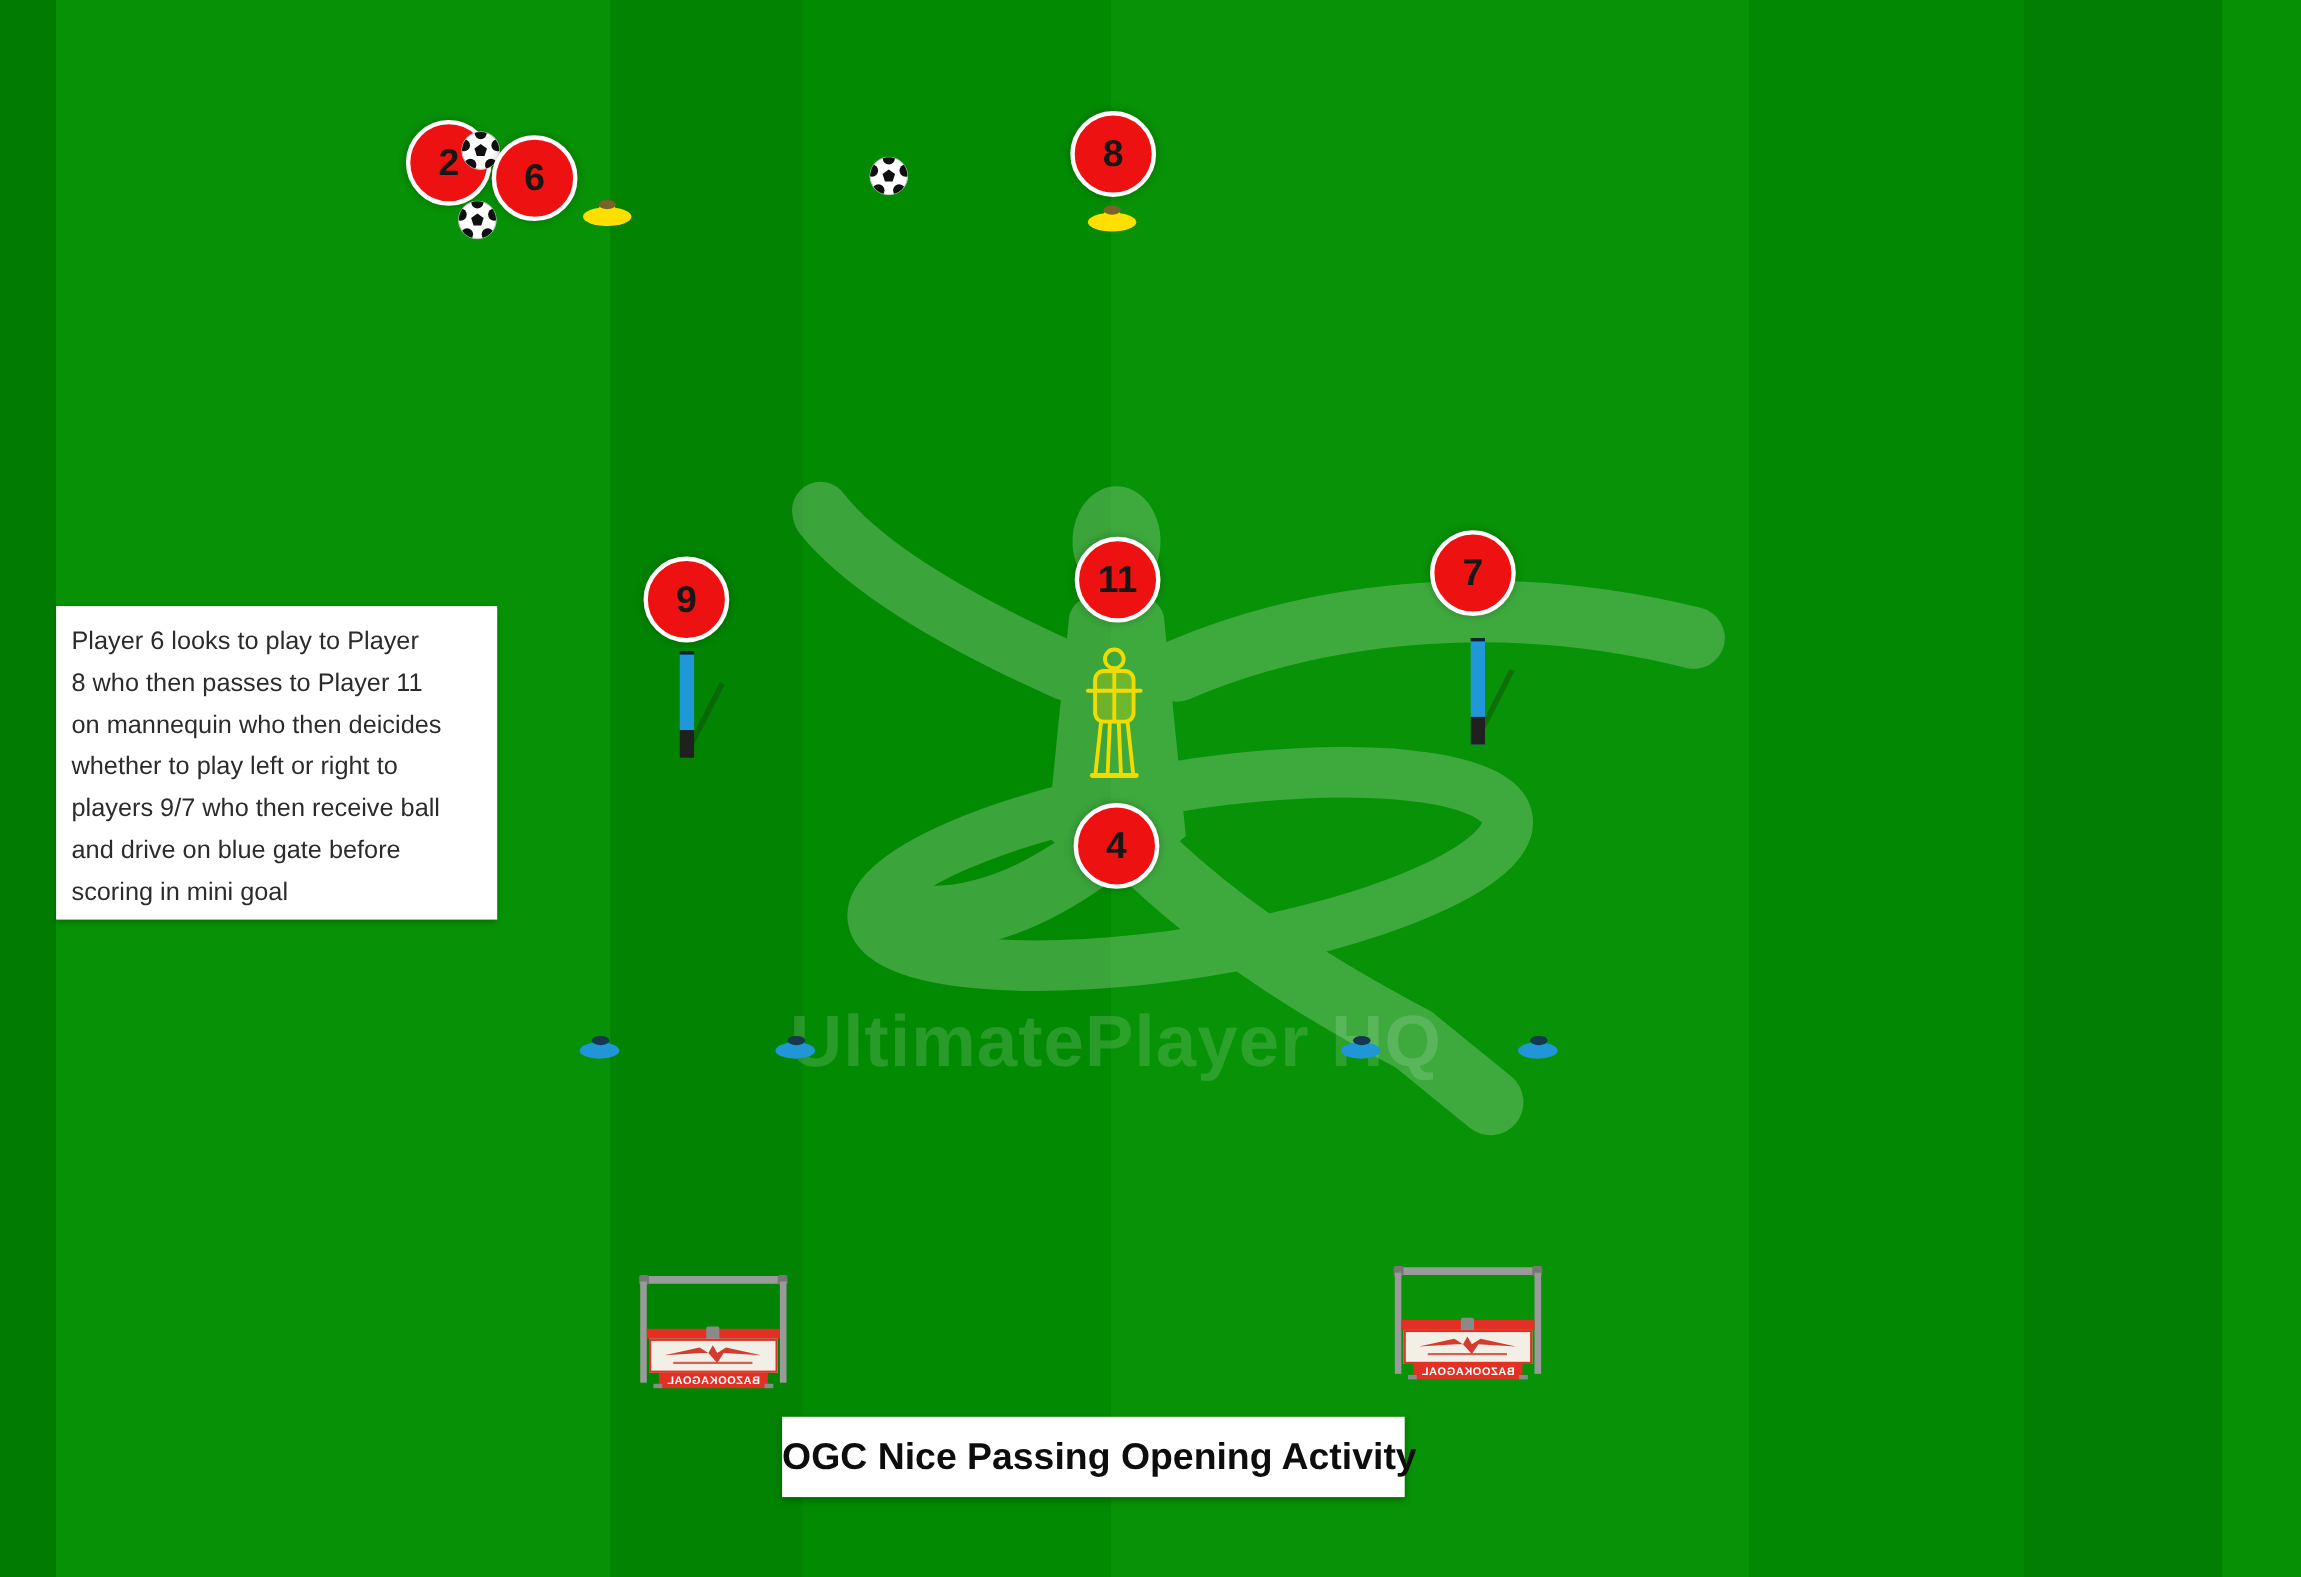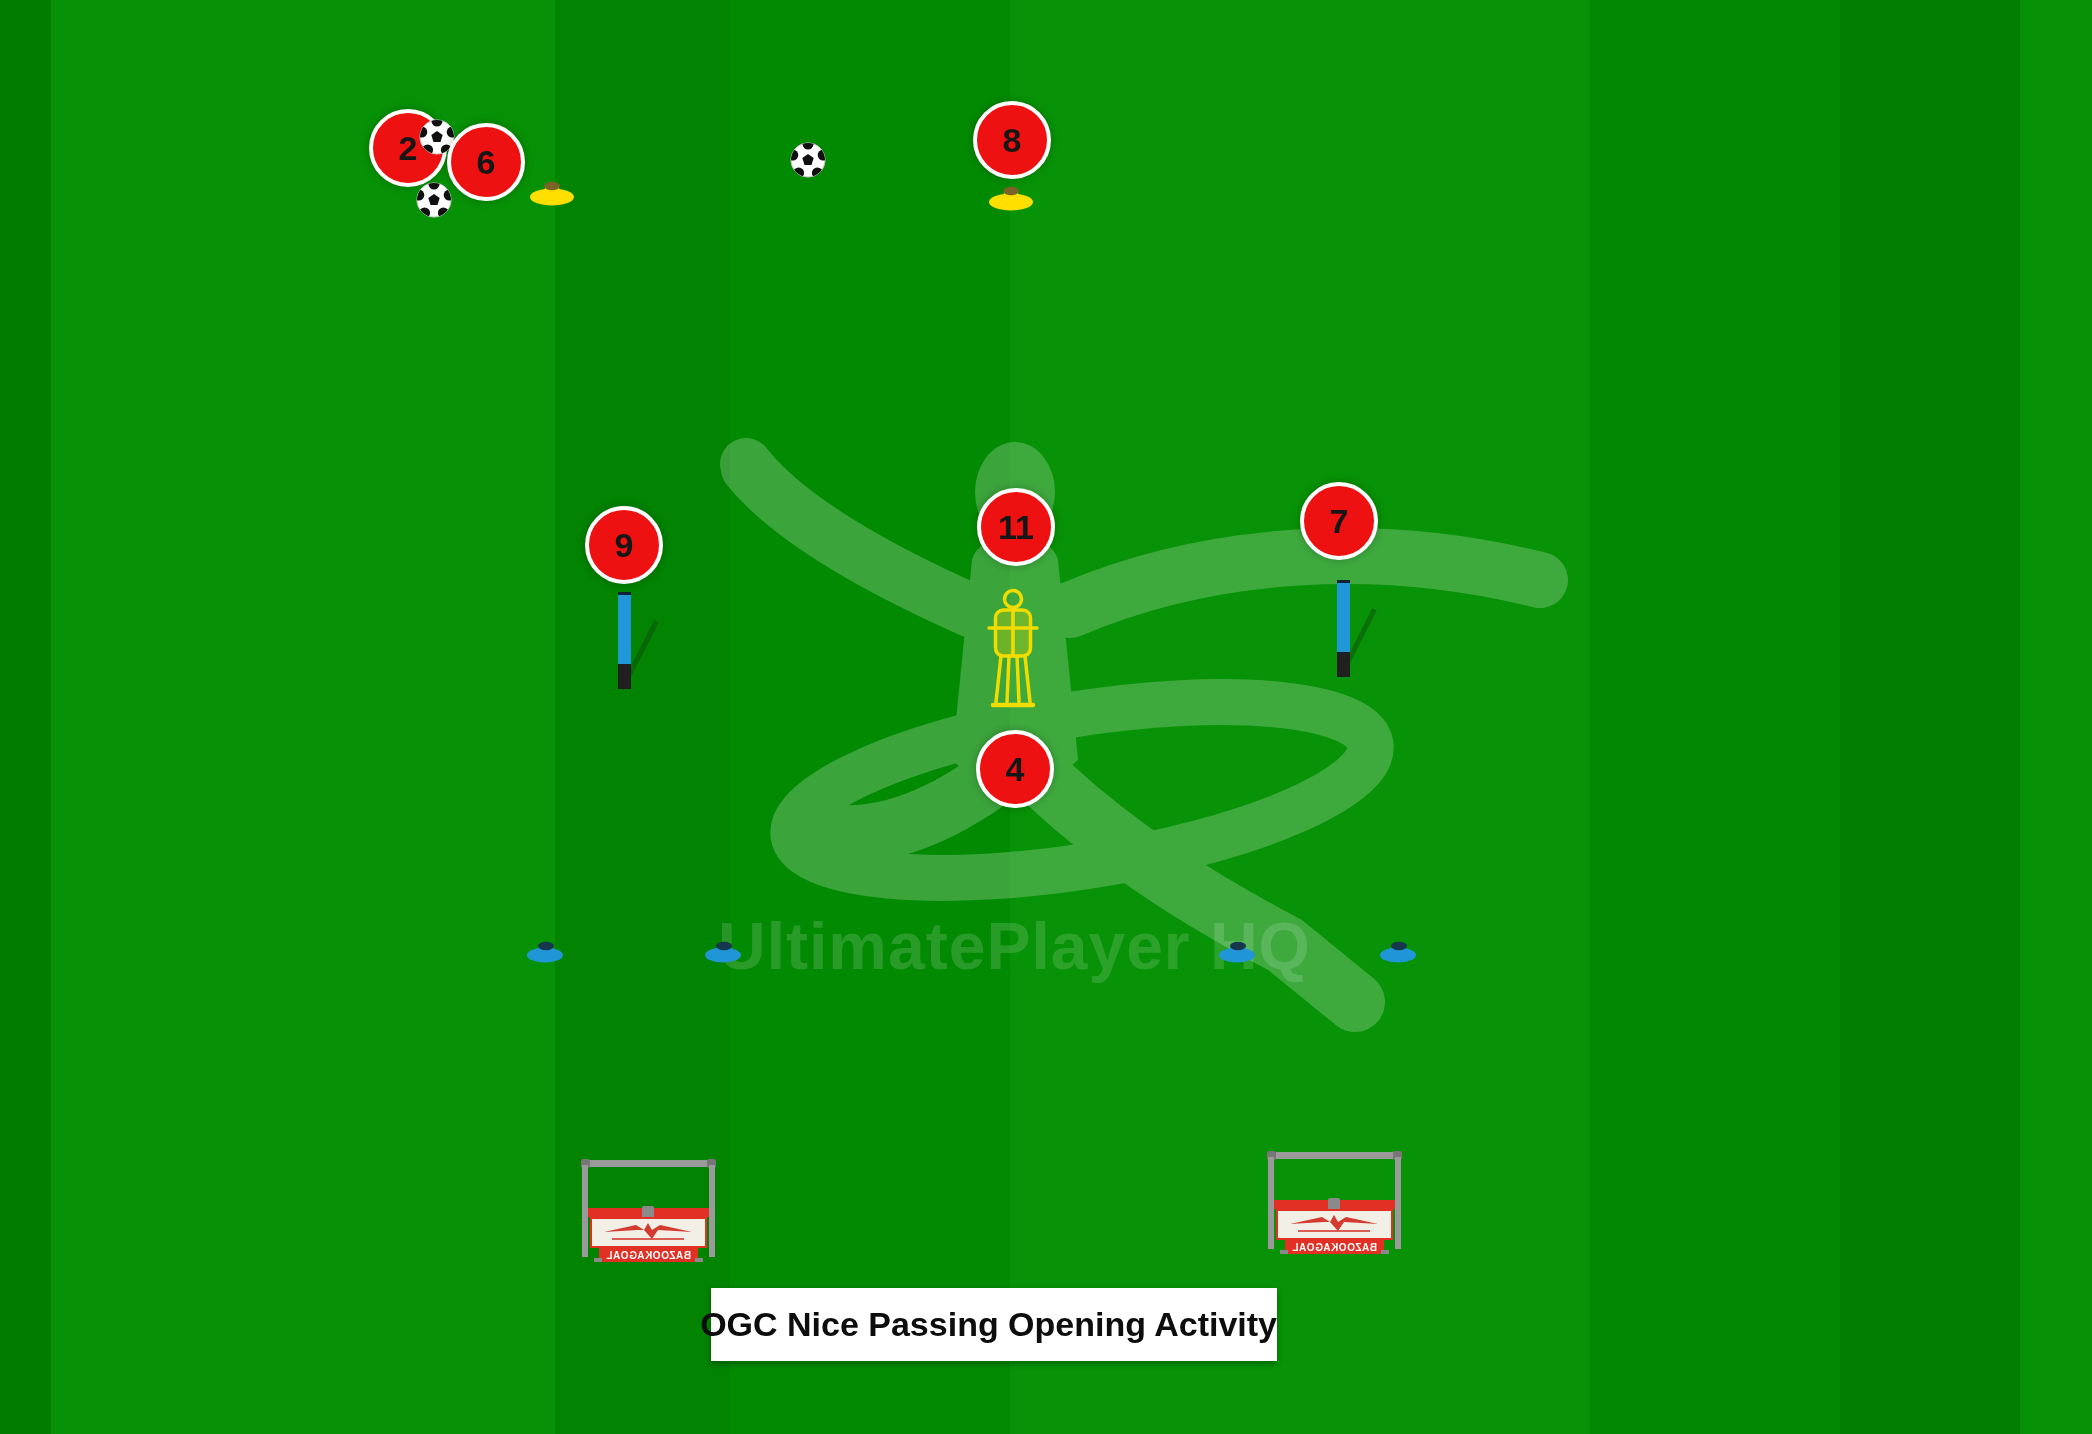--- a/index.html
+++ b/index.html
@@ -36,21 +36,21 @@
     position:absolute;background:#ffffff;color:#2b2b2b;
     white-space:pre-line;box-sizing:border-box;overflow:hidden;
     box-shadow:0 2px 5px rgba(0,0,0,0.25);
   }
   .note-left{left:51px;top:551px;width:401px;height:285px;padding:12px 14px;
     font-size:23px;line-height:38px;}
   .note-right{left:1568px;top:585px;width:475px;height:174px;padding:12px 18px;
     font-size:23px;line-height:36px;}
   .title-box{
     position:absolute;left:711px;top:1288px;width:566px;height:73px;
-    background:#ffffff;display:flex;align-items:center;justify-content:flex-end;
+    background:#ffffff;display:flex;align-items:center;justify-content:flex-start;
     box-shadow:0 3px 6px rgba(0,0,0,0.3);
   }
   .title-box span{font-size:34px;font-weight:800;color:#0d0d0d;white-space:nowrap;}
   
   .pole{
     position:absolute;width:13px;height:97px;
     background:linear-gradient(180deg,#1f97d8 0%,#1f97d8 73%,#202020 73%,#202020 100%);
     border-top:3px solid rgba(0,40,70,0.55);box-sizing:border-box;
   }
   .pole-shadow{
@@ -249,18 +249,25 @@
       </svg>
     </div>
     <div class="tinyline"></div>
     <div class="bottombar">
       <span class="brand">BAZOOKAGOAL</span>
     </div>
     <div class="foot" style="left:12px;"></div>
     <div class="foot" style="right:12px;"></div>
   </div>
 
+  <div class="note note-left">Player 6 looks to play to Player
+8 who then passes to Player 11
+on mannequin who then deicides
+whether to play left or right to
+players 9/7 who then receive ball
+and drive on blue gate before
+scoring in mini goal</div>
 
   <div class="title-box">
     <span>OGC Nice Passing Opening Activity</span>
   </div>
 
 </div>
 
 </body></html>

